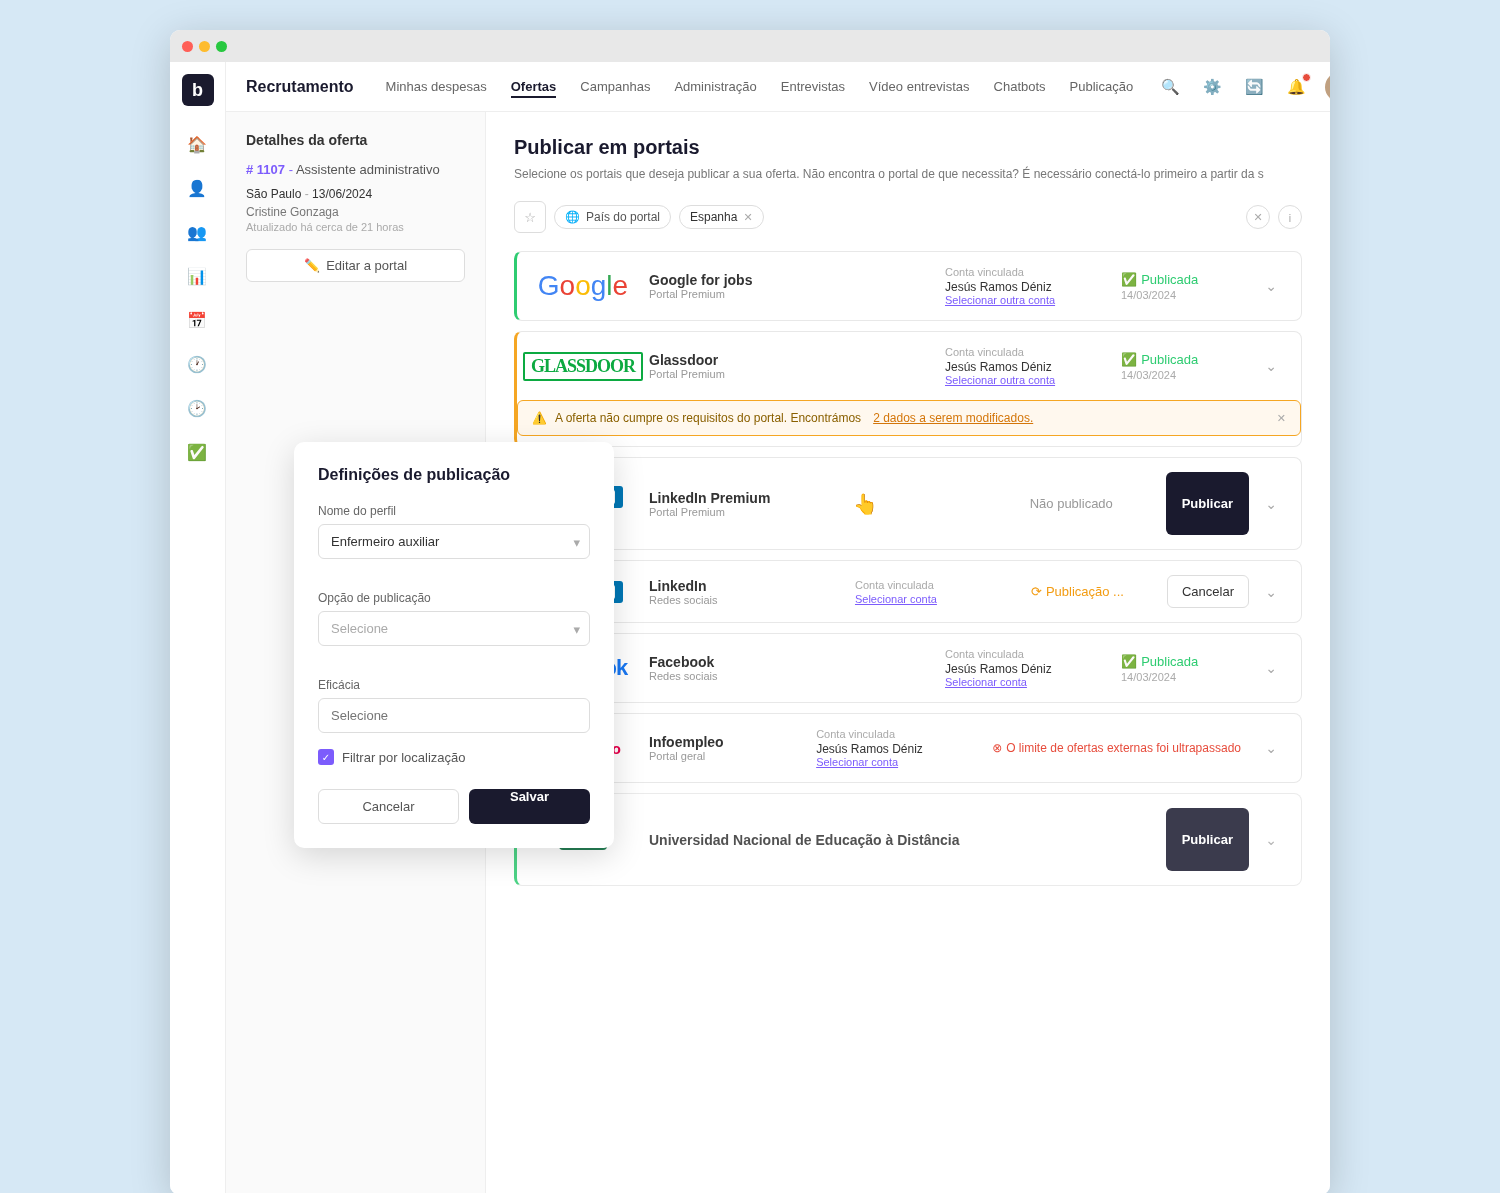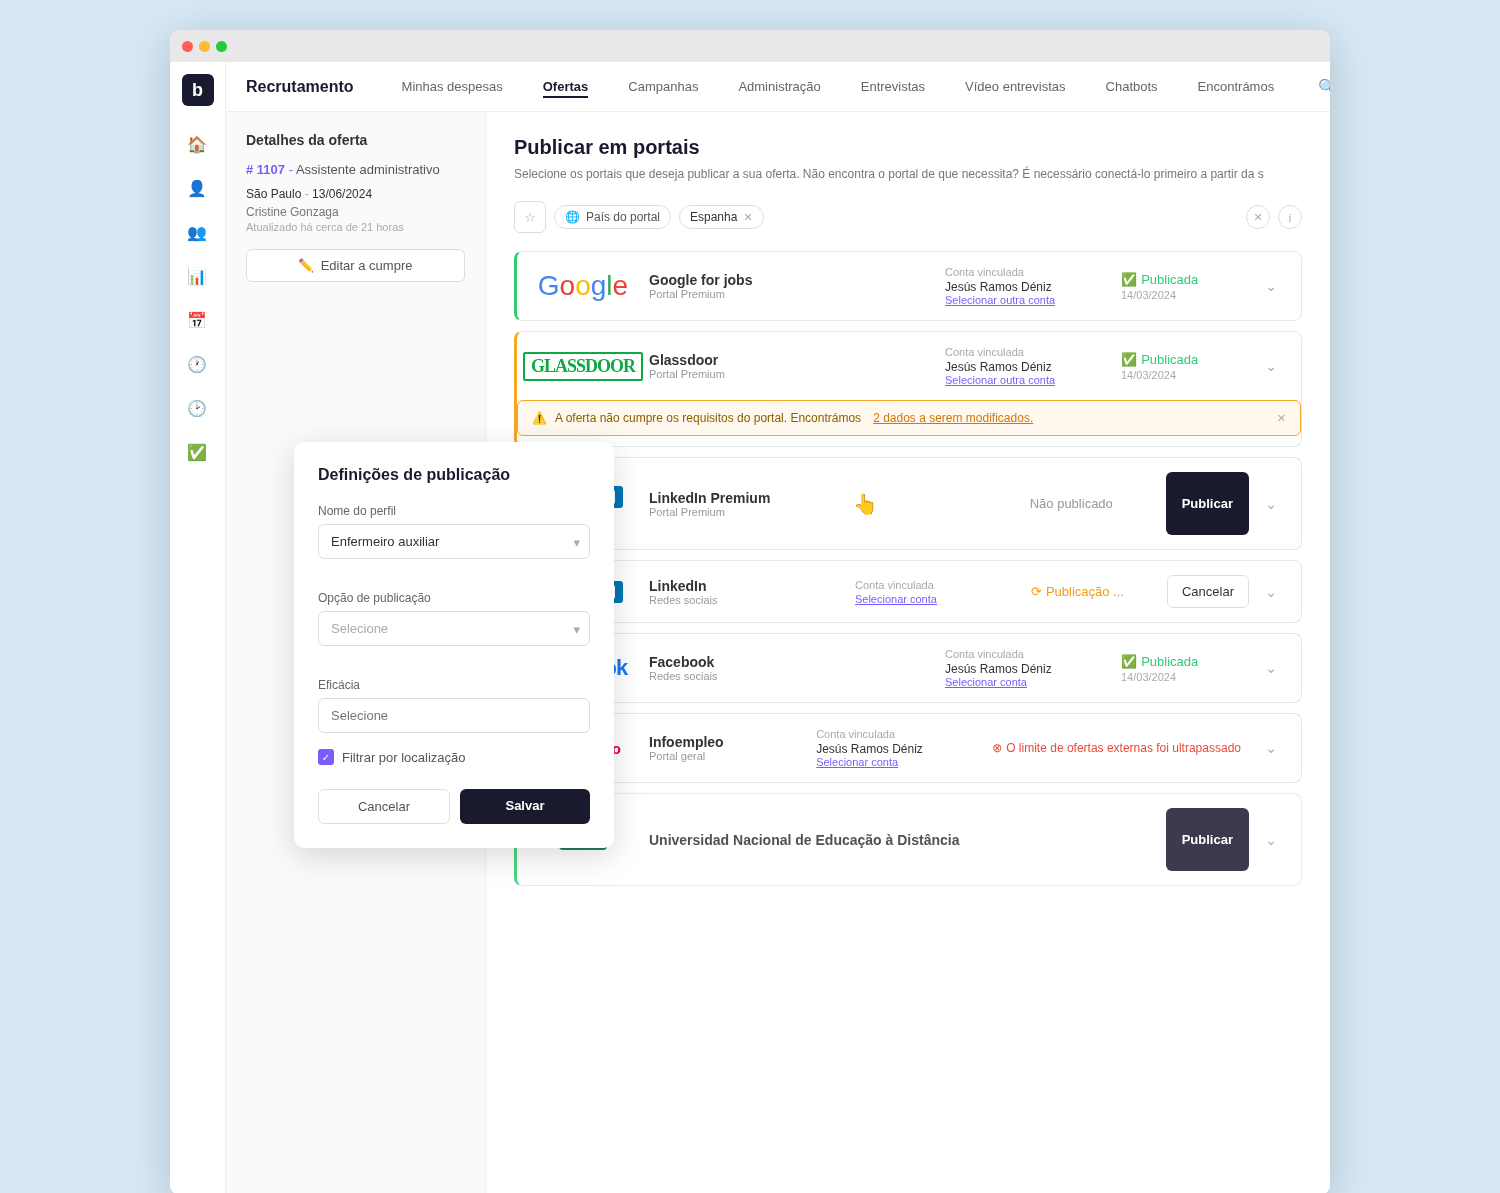--- a/index.html
+++ b/index.html
@@ -74,21 +74,21 @@
     .sidebar-icon.active { color: #555; }
 
     
     .top-nav {
       display: flex;
       align-items: center;
       padding: 0 20px;
       height: 50px;
       border-bottom: 1px solid #eee;
       background: #fff;
-      gap: 40px;
+      gap: 24px;
     }
     .top-nav-title {
       font-size: 16px;
       font-weight: 600;
       color: #1a1a2e;
       margin-right: 8px;
     }
     .top-nav-item {
       font-size: 13px;
       color: #666;
@@ -508,21 +508,20 @@
       font-size: 13px;
       color: #555;
       background: #fff;
       cursor: pointer;
       text-align: center;
     }
     .overlay-save-btn {
       flex: 1;
       border: none;
       border-radius: 6px;
-      padding: 9px;
       font-size: 13px;
       font-weight: 600;
       color: #fff;
       background: #1a1a2e;
       cursor: pointer;
       text-align: center;
     }
 
     
     .google-g {
@@ -623,21 +622,21 @@
 
       <div class="top-nav">
         <span class="top-nav-title">Recrutamento</span>
         <span class="top-nav-item">Minhas despesas</span>
         <span class="top-nav-item active">Ofertas</span>
         <span class="top-nav-item">Campanhas</span>
         <span class="top-nav-item">Administração</span>
         <span class="top-nav-item">Entrevistas</span>
         <span class="top-nav-item">Vídeo entrevistas</span>
         <span class="top-nav-item">Chatbots</span>
-        <span class="top-nav-item">Encontrámos</span>
+        <span class="top-nav-item">Publicação</span>
         <div class="top-nav-right">
           <div class="nav-icon-btn">🔍</div>
           <div class="nav-icon-btn">⚙️</div>
           <div class="nav-icon-btn">🔄</div>
           <div class="nav-icon-btn notification-dot">🔔</div>
           <div class="nav-avatar"></div>
         </div>
       </div>
 
       <div class="main-area">
@@ -651,21 +650,21 @@
           </div>
           <div class="offer-location">
             <span>São Paulo</span>
             <span style="color:#aaa;"> - </span>
             <span>13/06/2024</span>
           </div>
           <div class="offer-author">Cristine Gonzaga</div>
           <div class="offer-updated">Atualizado há cerca de 21 horas</div>
           <button class="edit-btn">
             <span>✏️</span>
-            <span>Editar a cumpre</span>
+            <span>Editar a portal</span>
           </button>
         </div>
 
         <div class="right-content">
           <h1 class="page-title">Publicar em portais</h1>
           <p class="page-desc">Selecione os portais que deseja publicar a sua oferta. Não encontra o portal de que necessita? É necessário conectá-lo primeiro a partir da s</p>
 
           <div class="filter-bar">
             <div class="filter-btn">☆</div>
             <div class="filter-tag">

